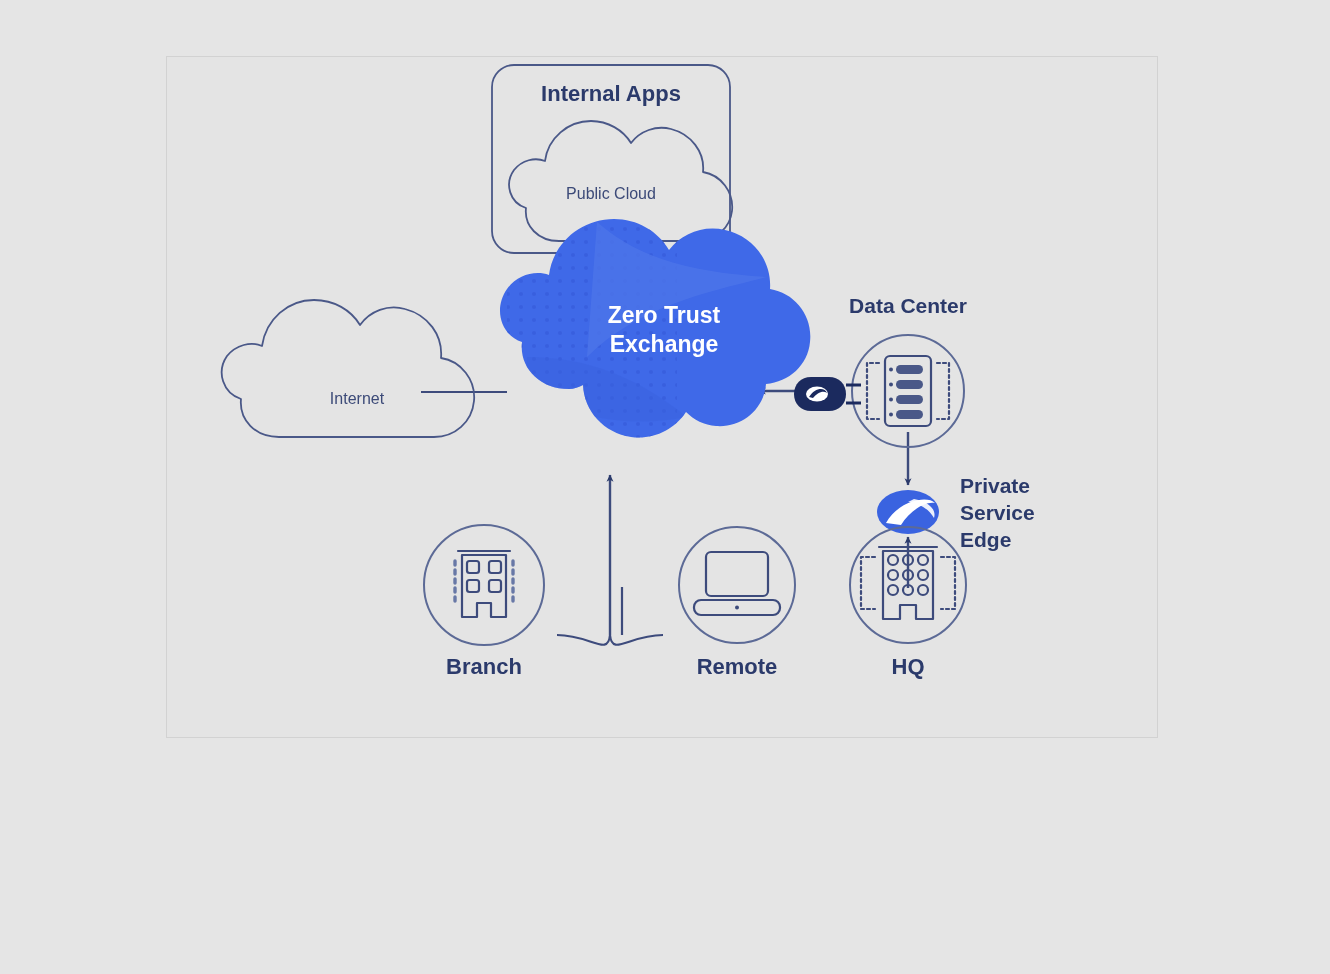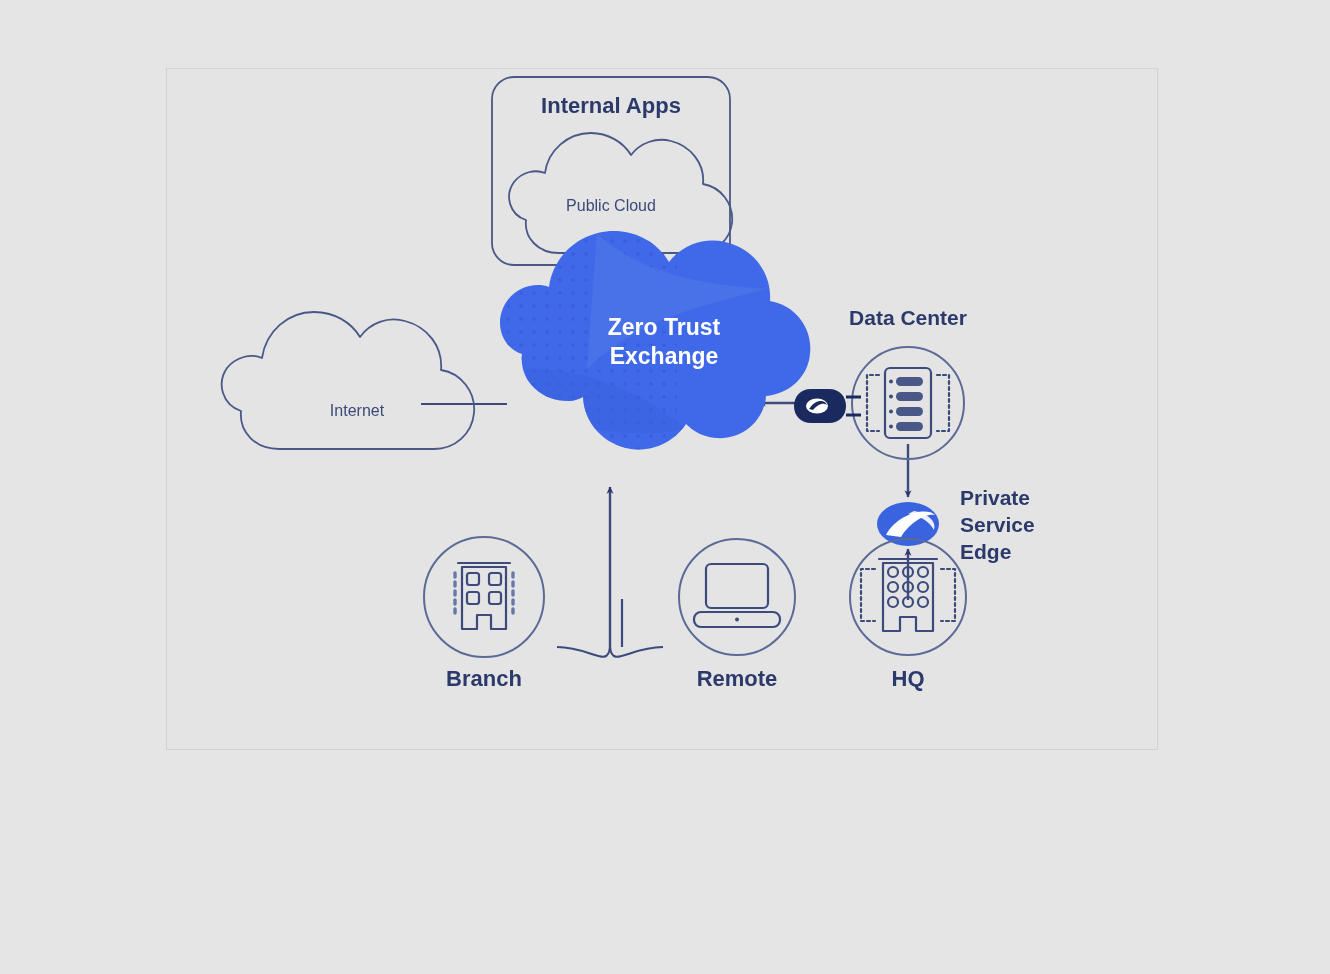--- a/index.html
+++ b/index.html
@@ -21,21 +21,20 @@
   }
   #diagram-frame {
     position: absolute;
     left: 166px;
     top: 56px;
     width: 992px;
     height: 682px;
     background: #e4e4e4;
     border: 1px solid #d2d2d2;
     box-sizing: border-box;
-    margin-top: 12px;
   }
   #diagram-svg {
     position: absolute;
     left: 0;
     top: 0;
     width: 992px;
     height: 682px;
     display: block;
   }
   .nd-label {

